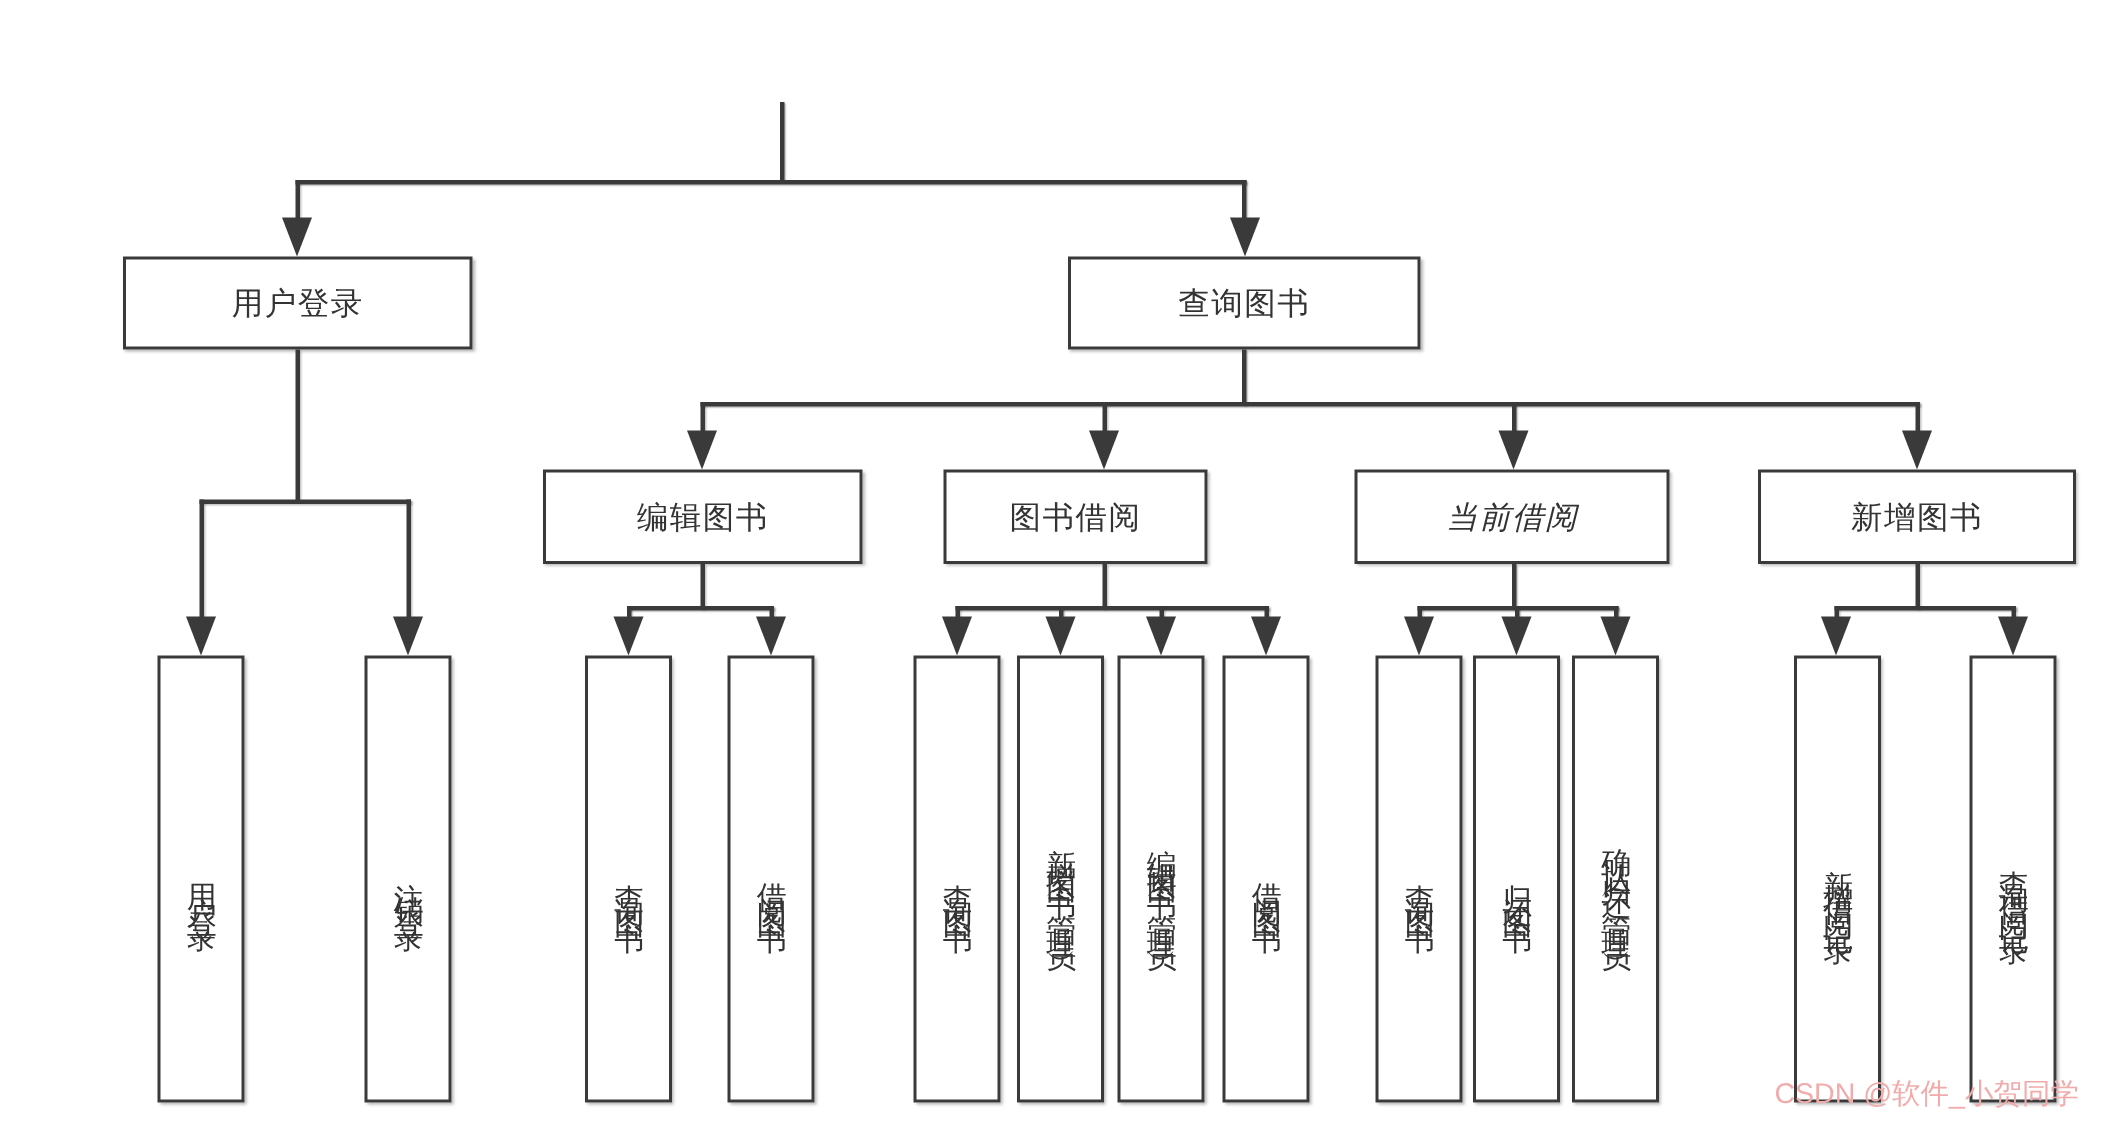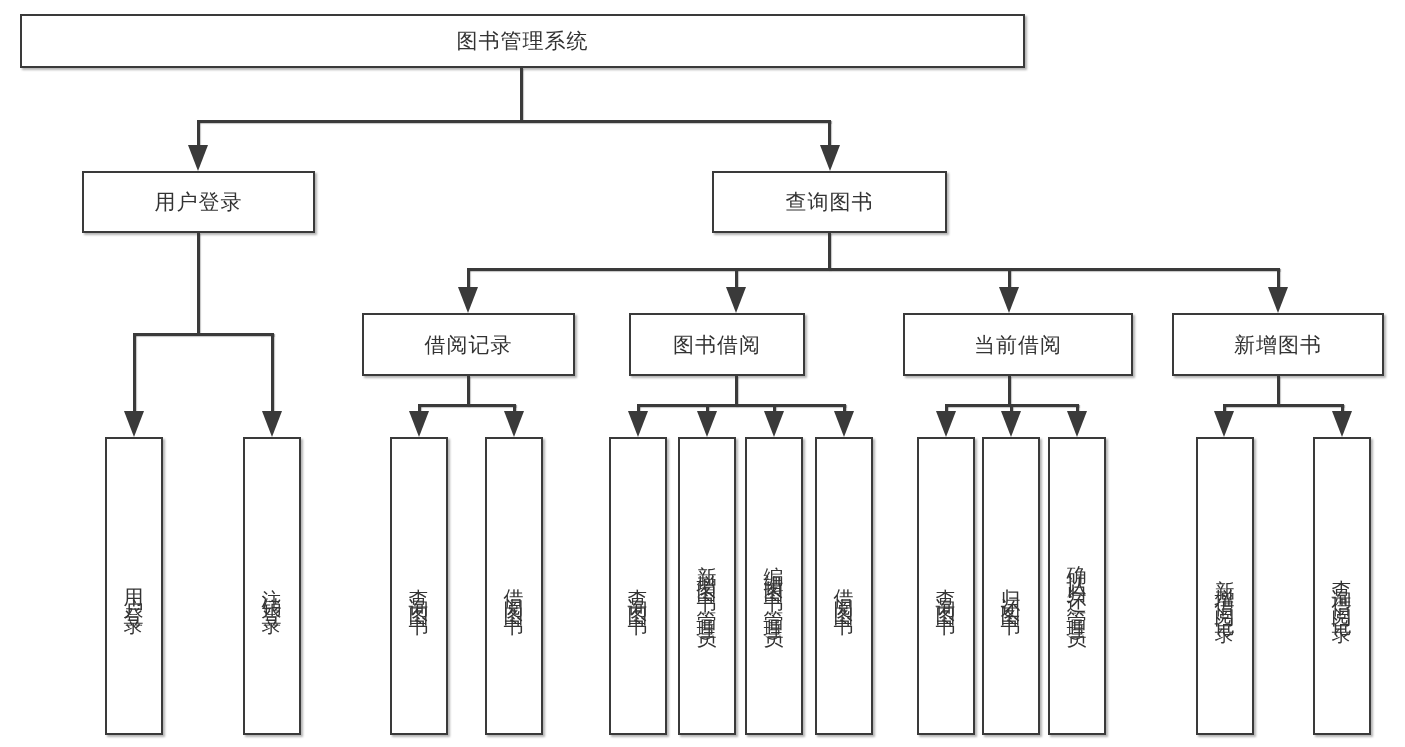--- a/index.html
+++ b/index.html
@@ -33,38 +33,35 @@
     position:absolute;left:1183px;top:716px;width:220px;
     font-size:19px;color:#f2abab;white-space:nowrap;z-index:10;
     font-family:"Liberation Sans","DejaVu Sans",sans-serif;
   }
 </style>
 </head>
 <body>
 
 <div class="canvas">
 
-  <div class="box box-h" style="left:20px;top:14px;width:1005px;height:54px;">
-    <span>图书管理系统</span>
-  </div>
 
   <div class="box box-h" style="left:82px;top:171px;width:233px;height:62px;">
     <span>用户登录</span>
   </div>
   <div class="box box-h" style="left:712px;top:171px;width:235px;height:62px;">
     <span>查询图书</span>
   </div>
 
   <div class="box box-h" style="left:362px;top:313px;width:213px;height:63px;">
-    <span>借阅记录</span>
+    <span>编辑图书</span>
   </div>
   <div class="box box-h" style="left:629px;top:313px;width:176px;height:63px;">
     <span>图书借阅</span>
   </div>
-  <div class="box box-h" style="left:903px;top:313px;width:230px;height:63px;">
+  <div class="box box-h" style="left:903px;top:313px;width:210px;height:63px;font-style:italic;">
     <span>当前借阅</span>
   </div>
   <div class="box box-h" style="left:1172px;top:313px;width:212px;height:63px;">
     <span>新增图书</span>
   </div>
 
   <div class="box box-v" style="left:105px;">
     <span class="vtext">用户登录</span>
   </div>
   <div class="box box-v" style="left:243px;">
@@ -160,14 +157,15 @@
   <div class="ahead" style="left:1001px;top:411px;"></div>
   <div class="ahead" style="left:1067px;top:411px;"></div>
 
   <div class="vline" style="left:1277px;top:376px;height:30px;"></div>
   <div class="hline" style="left:1223px;top:404px;width:121px;"></div>
   <div class="vline" style="left:1223px;top:404px;height:12px;"></div>
   <div class="vline" style="left:1341px;top:404px;height:12px;"></div>
   <div class="ahead" style="left:1214px;top:411px;"></div>
   <div class="ahead" style="left:1332px;top:411px;"></div>
 
+  <div class="watermark">CSDN @软件_小贺同学</div>
 
 </div>
 
 </body></html>

